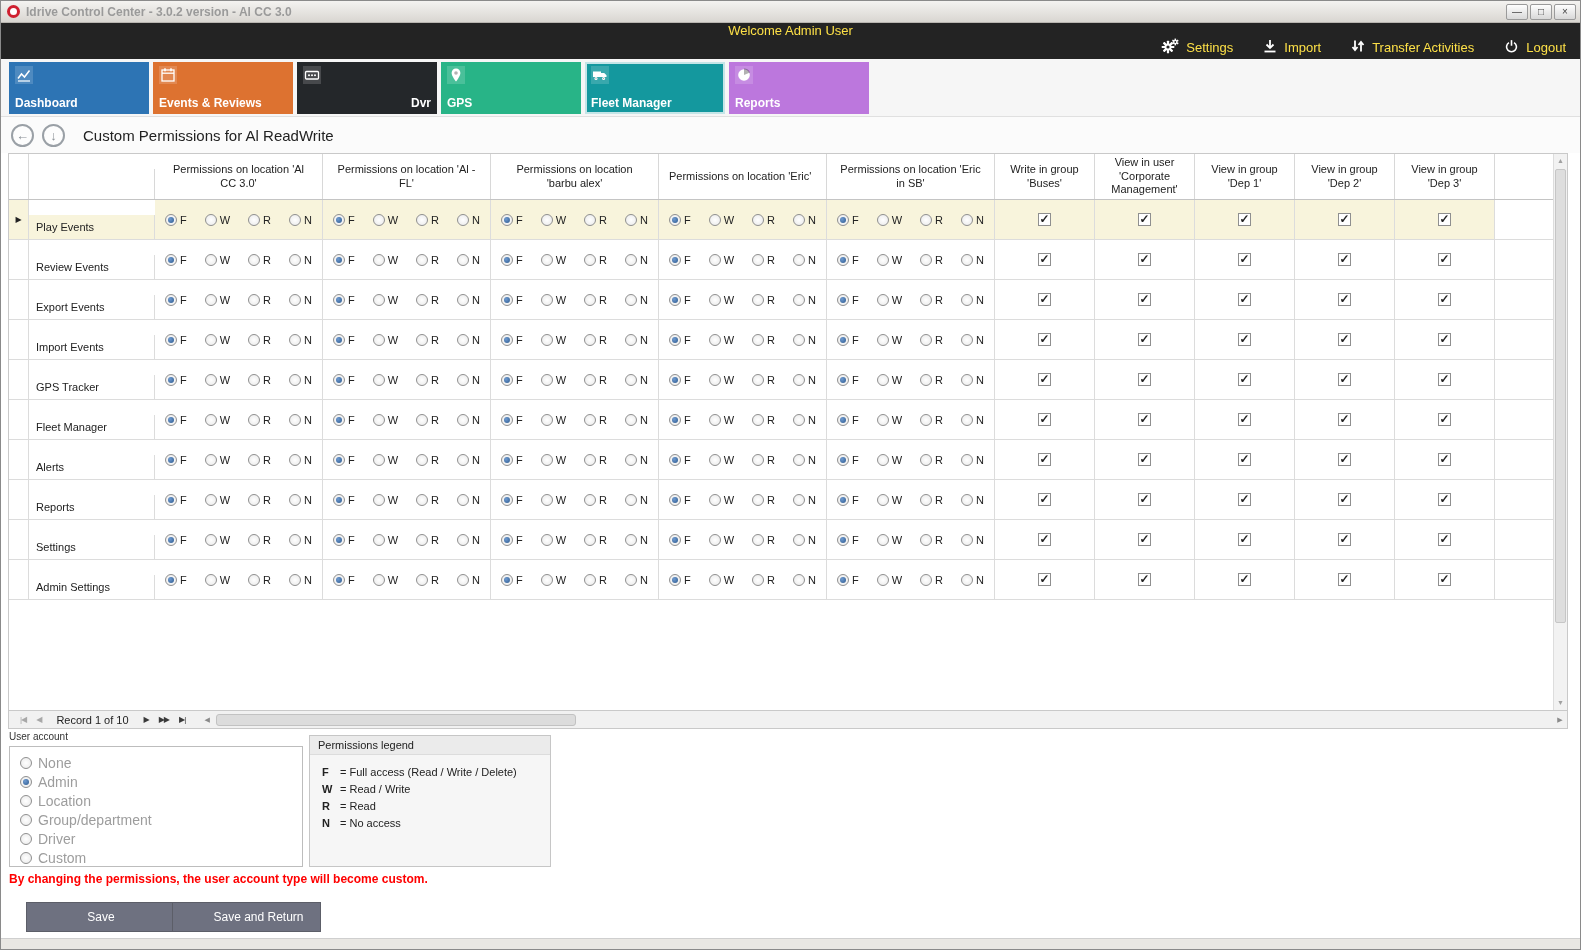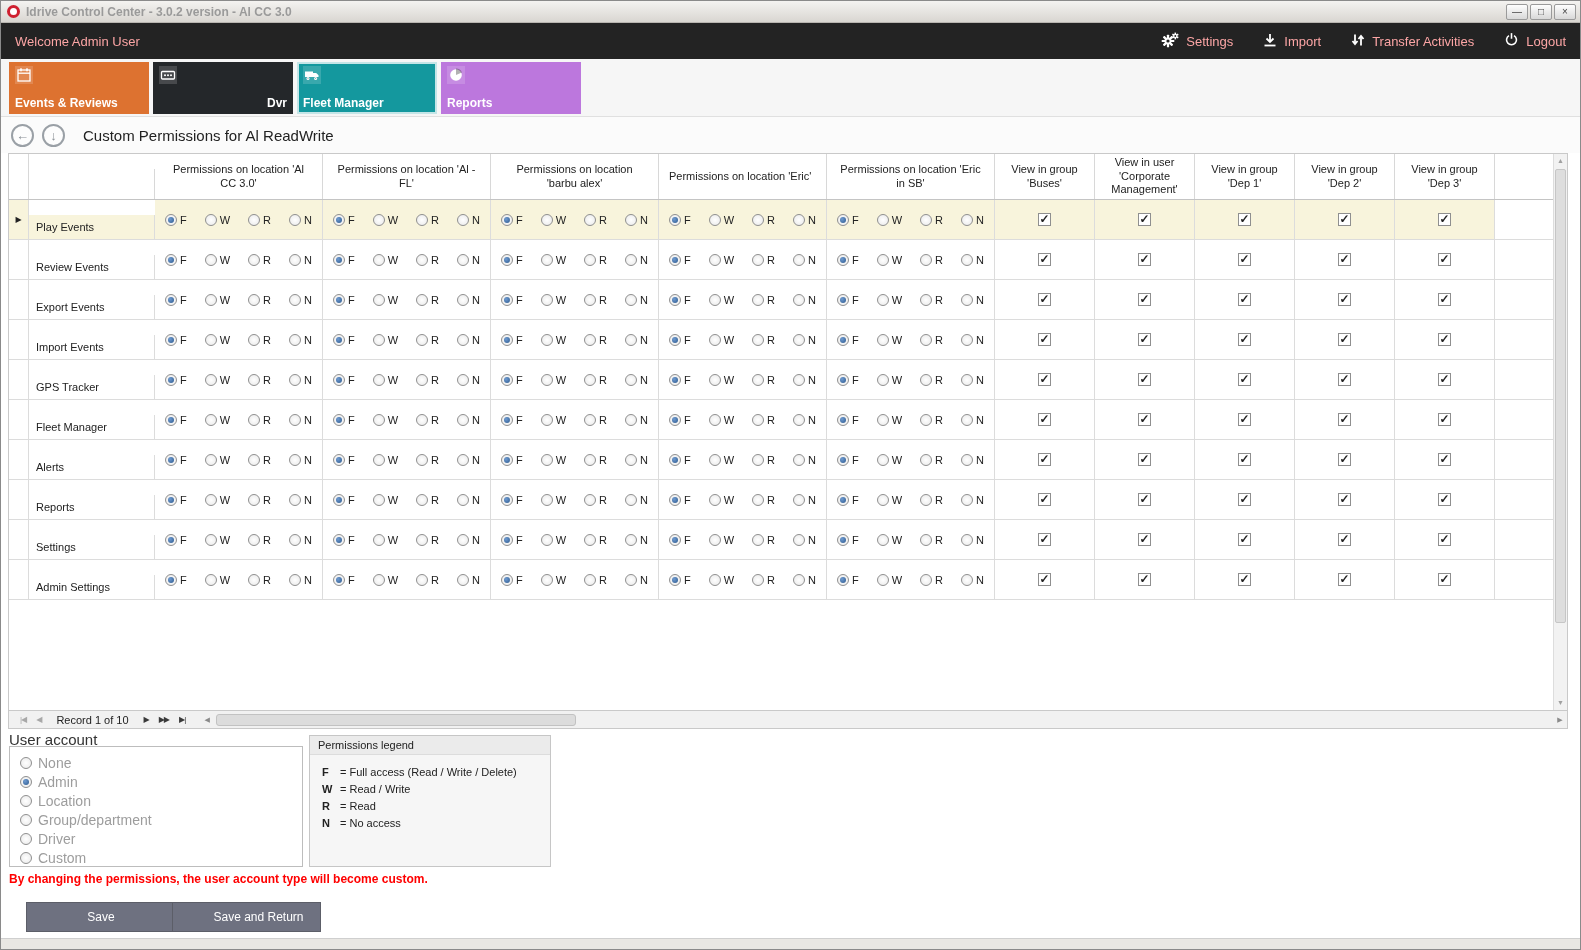--- a/index.html
+++ b/index.html
@@ -12,21 +12,21 @@
     background:linear-gradient(#f4f3f1,#d9d6d1); border-bottom:1px solid #b8b5b0;
     display:flex; align-items:center; padding:0 4px; }
   .app-icon { width:13px; height:13px; border:3px solid #cf2030; border-radius:50%; background:#fff; margin:0 6px 0 2px; }
   .title-text { font-size:12px; font-weight:bold; color:#9a9a9a; }
   .win-controls { margin-left:auto; display:flex; gap:2px; }
   .win-btn { width:22px; height:16px; border:1px solid #9a9a9a; border-radius:2px;
     background:linear-gradient(#fefefe,#d8d8d8); font-size:10px; line-height:14px; text-align:center; color:#444; }
 
   
   .topbar { position:absolute; left:0; top:22px; right:0; height:36px; background:#232323;
-    display:flex; align-items:center; color:#fca5a5; padding:0 14px; }
+    display:flex; align-items:center; color:#fde047; padding:0 14px;flex-direction:column; }
   .welcome { font-size:13px; }
   .topbar-actions { margin-left:auto; display:flex; align-items:center; }
   .action { display:flex; align-items:center; gap:7px; margin-left:30px; font-size:13px; cursor:default; }
 
   
   .tabbar { position:absolute; left:0; top:58px; right:0; height:58px; background:#f6f6f6;
     display:flex; gap:4px; padding:3px 0 3px 8px; border-bottom:1px solid #e0e0e0; }
   .tab { width:140px; height:52px; display:flex; flex-direction:column; justify-content:space-between;
     padding:4px 6px; color:#fff; }
   .tab.active { box-shadow: inset 0 0 0 2px rgba(255,255,255,.75); }
@@ -78,21 +78,21 @@
   .nav { font-size:8px; padding:0 5px; color:#3a3a3a; letter-spacing:-1px; }
   .nav.disabled { color:#a8a8a8; }
   .record-text { margin:0 10px; color:#222; }
   .hscroll { flex:1; height:16px; margin-left:10px; position:relative; background:#f1f1f1; }
   .hs-arrow { position:absolute; top:2px; width:14px; height:12px; font-size:7px; color:#8a8a8a; text-align:center; line-height:12px; }
   .hs-left { left:0; } .hs-right { right:0; }
   .hs-thumb { position:absolute; left:16px; top:2px; width:360px; height:12px; background:#dcdcdc;
     border:1px solid #c2c2c2; border-radius:3px; }
 
   
-  .ua-caption { position:absolute; left:8px; top:730px; font-size:15px; color:#333; }
+  .ua-caption { position:absolute; left:8px; top:730px; font-size:10px; color:#333; }
   .ua-box { position:absolute; left:8px; top:745px; width:294px; height:121px; border:1px solid #bdbdbd;
     background:#fff; padding:6px 10px; }
   .ua-row { display:flex; align-items:center; gap:6px; height:19px; }
   .ua-label { font-size:14px; color:#9d9d9d; }
   .legend { position:absolute; left:308px; top:734px; width:242px; height:132px;
     border:1px solid #c6c6c6; background:#f6f6f6; }
   .legend-caption { padding:3px 8px; font-size:11px; color:#222; background:#ebebeb; border-bottom:1px solid #dcdcdc; }
   .legend-body { padding:9px 12px; }
   .legend-row { font-size:11px; line-height:17px; display:flex; }
   .legend-key { font-weight:bold; width:18px; }
@@ -166,20 +166,29 @@
         <span><svg width="15" height="15" viewBox="0 0 16 16">
               <path d="M5.3 3.8a5.3 5.3 0 1 0 5.4 0" stroke="#fff" stroke-width="1.7" fill="none"></path>
               <path d="M8 1.2v6" stroke="#fff" stroke-width="1.7"></path>
             </svg></span>
         <span>Logout</span>
       </span>
     </span>
   </div>
 
   <div class="tabbar">
+    <div class="tab" style="background: rgb(45, 116, 180);">
+      <span class="tab-icon">
+          <svg width="16" height="16" viewBox="0 0 16 16">
+            <path d="M2 11.5l3.5-4.5 3 3 5-6.5" stroke="#fff" stroke-width="1.5" fill="none"></path>
+            <path d="M2 14h12" stroke="#fff" stroke-width="1.2"></path>
+          </svg>
+        </span>
+      <span class="tab-label">Dashboard</span>
+    </div>
     <div class="tab" style="background: rgb(221, 114, 48);">
       <span class="tab-icon">
           <svg width="16" height="16" viewBox="0 0 16 16">
             <rect x="2" y="3" width="12" height="11" fill="none" stroke="#fff" stroke-width="1.3"></rect>
             <path d="M2 6.2h12" stroke="#fff" stroke-width="1.3"></path>
             <rect x="4.2" y="1.3" width="1.6" height="3" fill="#fff"></rect>
             <rect x="10.2" y="1.3" width="1.6" height="3" fill="#fff"></rect>
           </svg>
         </span>
       <span class="tab-label">Events &amp; Reviews</span>
@@ -187,20 +196,29 @@
     <div class="tab" style="background: rgb(36, 39, 42); text-align: right;">
       <span class="tab-icon">
           <svg width="16" height="16" viewBox="0 0 16 16">
             <rect x="1.5" y="4.5" width="13" height="7.5" rx="1" fill="none" stroke="#fff" stroke-width="1.3"></rect>
             <circle cx="5" cy="8.2" r="1" fill="#fff"></circle>
             <circle cx="8" cy="8.2" r="1" fill="#fff"></circle>
             <circle cx="11" cy="8.2" r="1" fill="#fff"></circle>
           </svg>
         </span>
       <span class="tab-label">Dvr</span>
+    </div>
+    <div class="tab" style="background: rgb(40, 180, 135);">
+      <span class="tab-icon">
+          <svg width="16" height="16" viewBox="0 0 16 16">
+            <path d="M8 1.5C5.5 1.5 3.6 3.4 3.6 5.9 3.6 9 8 14.5 8 14.5s4.4-5.5 4.4-8.6C12.4 3.4 10.5 1.5 8 1.5z" fill="#fff"></path>
+            <circle cx="8" cy="6" r="1.8" fill="#000" fill-opacity=".3"></circle>
+          </svg>
+        </span>
+      <span class="tab-label">GPS</span>
     </div>
     <div class="tab active" style="background: rgb(20, 152, 158);">
       <span class="tab-icon">
           <svg width="16" height="16" viewBox="0 0 16 16">
             <rect x="1" y="4.5" width="8" height="5.5" fill="#fff"></rect>
             <path d="M9 6h3.2L14.5 8.3V10H9z" fill="#fff"></path>
             <circle cx="4" cy="11.4" r="1.5" fill="#fff"></circle>
             <circle cx="11.6" cy="11.4" r="1.5" fill="#fff"></circle>
             <circle cx="4" cy="11.4" r=".6" fill="#000" fill-opacity=".35"></circle>
             <circle cx="11.6" cy="11.4" r=".6" fill="#000" fill-opacity=".35"></circle>
@@ -232,21 +250,21 @@
   <div class="gridwrap">
     <div class="grid-scroll-area">
       <div class="ghead">
         <div class="hc c-marker"></div>
         <div class="hc c-label"></div>
         <div class="hc c-perm">Permissions on location 'Al CC 3.0'</div>
         <div class="hc c-perm">Permissions on location 'Al - FL'</div>
         <div class="hc c-perm">Permissions on location 'barbu alex'</div>
         <div class="hc c-perm">Permissions on location 'Eric'</div>
         <div class="hc c-perm">Permissions on location 'Eric in SB'</div>
-        <div class="hc c-group">View in group 'Buses'</div>
+        <div class="hc c-group">Write in group 'Buses'</div>
         <div class="hc c-group">View in user 'Corporate Management'</div>
         <div class="hc c-group">View in group 'Dep 1'</div>
         <div class="hc c-group">View in group 'Dep 2'</div>
         <div class="hc c-group">View in group 'Dep 3'</div>
         <div class="hc c-filler"></div>
       </div>
       <div id="grid-body">
           <div class="grow sel">
             <div class="cell c-marker">▶</div>
             <div class="cell c-label">Play Events</div>

